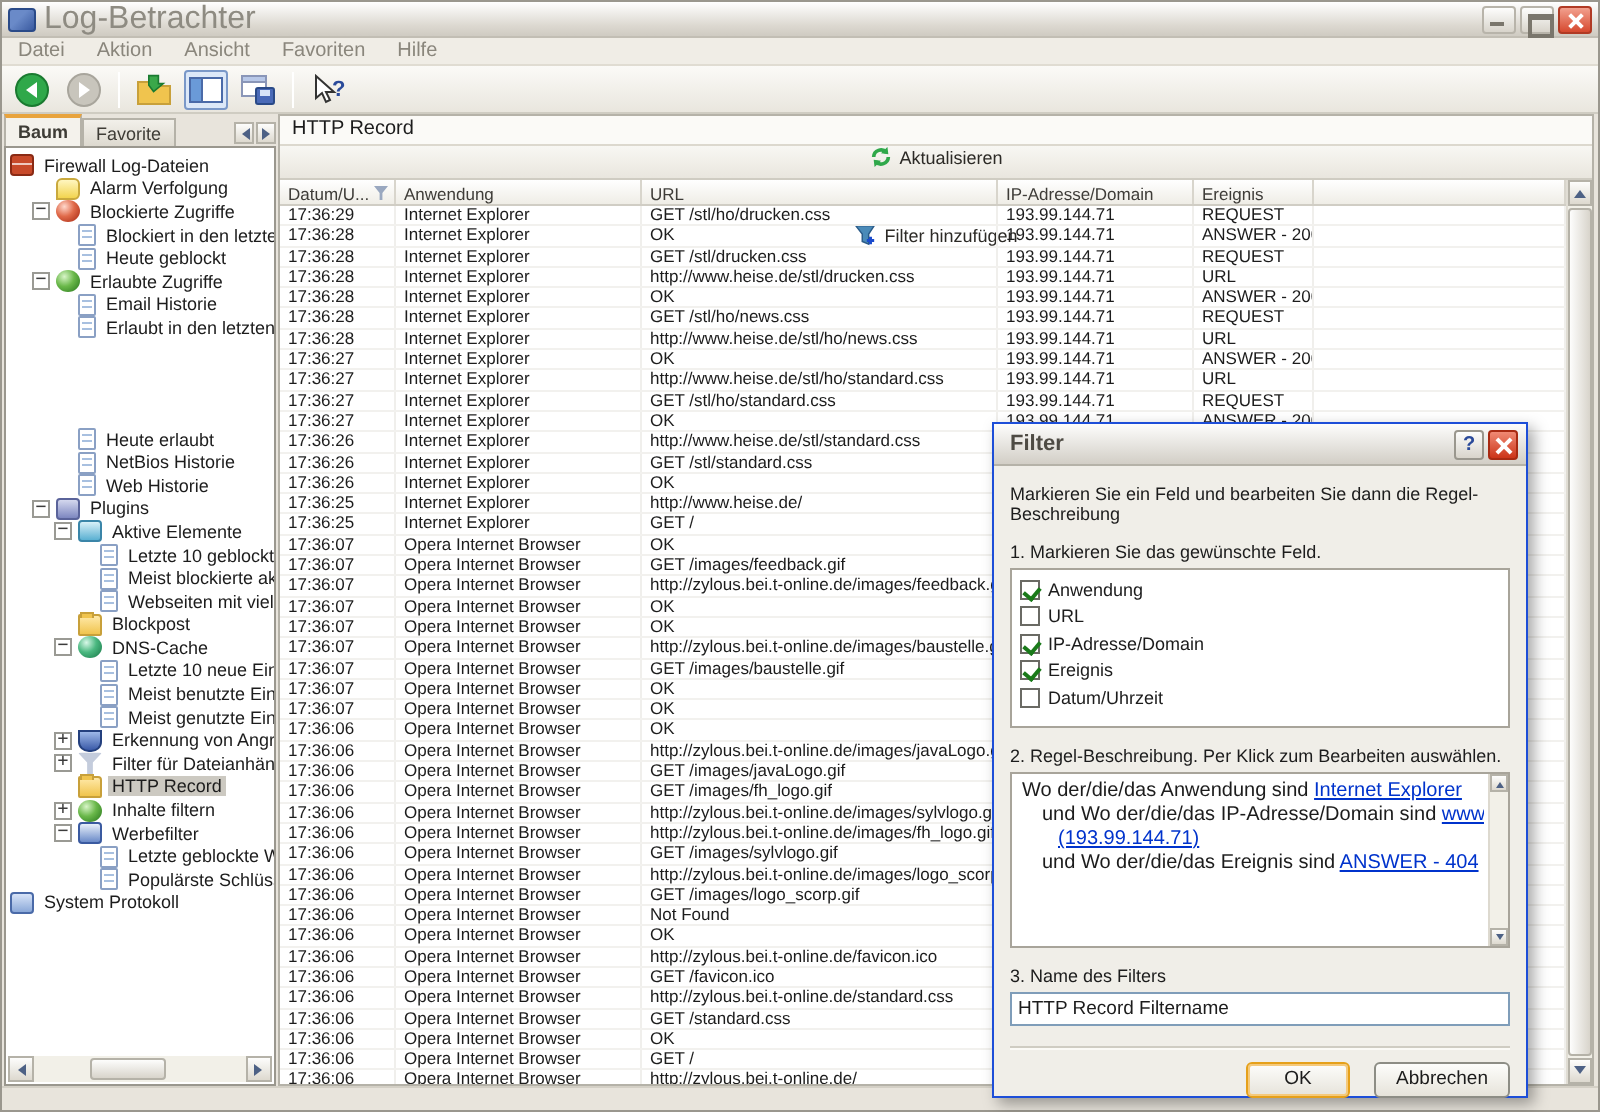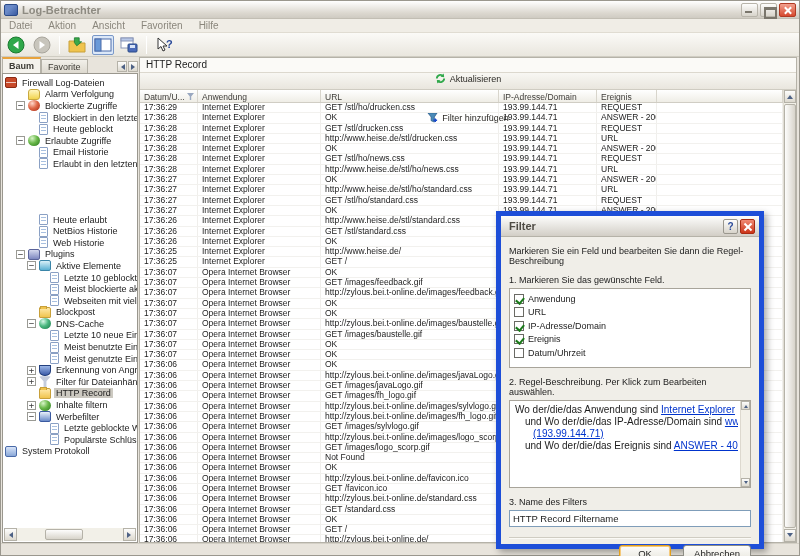--- a/index.html
+++ b/index.html
@@ -6,21 +6,21 @@
   html,body { width:800px; height:556px; overflow:hidden; }
   body { font-family:"Liberation Sans", sans-serif; background:#e8e4dc; }
   .screen { position:relative; width:800px; height:556px; background:#e8e4dc; border:1px solid #9a978e; }
 
   
   .titlebar { position:absolute; left:0; top:0; right:0; height:18px;
     background:linear-gradient(#ffffff,#dcd8d0 70%,#cfcbc2); border-bottom:1px solid #c2beb4;
     display:flex; align-items:center; padding:0 3px; }
   .app-ico { width:14px; height:12px; margin-right:4px;
     background:linear-gradient(135deg,#6a8ac8 40%,#3a5aa0); border:1px solid #2a4a88; border-radius:2px; }
-  .title-text { font-size:11px; font-weight:bold; color:#8e8b82; flex:1; }
+  .title-text { font-size:16px; font-weight:normal; color:#8e8b82; flex:1; }
   .winbtns { display:flex; gap:2px; }
   .wbtn { width:17px; height:14px; border:1px solid #b8b4aa; border-radius:2px;
     background:linear-gradient(#fdfdfc,#d8d4cb); position:relative; }
   .wbtn.close { background:linear-gradient(#f2a08e,#d6492f); border-color:#b03a24; }
   .wbtn.min::after { content:""; position:absolute; left:3px; bottom:3px; width:7px; height:2px; background:#7a766c; }
   .wbtn.max::after { content:""; position:absolute; left:3px; top:3px; width:9px; height:7px; border:2px solid #7a766c; border-top-width:3px; }
   .wbtn.close::before,.wbtn.close::after { content:""; position:absolute; left:7px; top:2px; width:2px; height:9px; background:#fff; }
   .wbtn.close::before { transform:rotate(45deg);} .wbtn.close::after { transform:rotate(-45deg);}
 
   .menubar { position:absolute; left:0; top:18px; right:0; height:14px; background:#f0ede6;
@@ -90,21 +90,21 @@
   .vs-btn { position:absolute; left:0; width:12px; height:13px; border:1px solid #b5b2a8; background:linear-gradient(#fdfdfc,#ddd9cf); display:flex; align-items:center; justify-content:center; }
   .vs-btn.up { top:0; } .vs-btn.down { bottom:0; }
   .tri-u { width:0;height:0;border:3px solid transparent;border-bottom:4px solid #4d6185;margin-top:-2px; }
   .tri-d { width:0;height:0;border:3px solid transparent;border-top:4px solid #4d6185;margin-bottom:-2px; }
   .vs-thumb { position:absolute; left:0; top:14px; bottom:14px; width:12px; border:1px solid #b5b2a8; border-radius:2px; background:linear-gradient(90deg,#fdfdfc,#d8d4cb); }
 
   .statusbar { position:absolute; left:0; right:0; bottom:0; height:12px; background:#e8e4dc; border-top:1px solid #d4d0c6; }
 
   
   .dialog { position:absolute; left:495px; top:210px; width:268px; height:338px; background:#f0eee8;
-    border:5px solid #1d4ed8; box-shadow:3px 3px 7px rgba(0,0,0,.35); z-index:10; }
+    border:1px solid #1d4ed8; box-shadow:3px 3px 7px rgba(0,0,0,.35); z-index:10; }
   .dlg-titlebar { height:21px; background:linear-gradient(#fdfdfc,#d2cec6); border-bottom:1px solid #b5b2a8;
     display:flex; align-items:center; padding:0 4px 0 8px; }
   .dlg-title { font-size:11px; font-weight:bold; color:#4e4b44; flex:1; }
   .dlg-btn { width:15px; height:15px; border:1px solid #9a978e; border-radius:2px; margin-left:2px;
     background:linear-gradient(#fdfdfc,#d8d4cb); display:flex; align-items:center; justify-content:center;
     font-size:10px; font-weight:bold; color:#2a4a9a; }
   .dlg-btn.close { background:linear-gradient(#f08a74,#cc3418); border-color:#a82a12; position:relative; }
   .dlg-btn.close::before,.dlg-btn.close::after { content:""; position:absolute; left:6px; top:2px; width:2px; height:10px; background:#fff; }
   .dlg-btn.close::before { transform:rotate(45deg);} .dlg-btn.close::after { transform:rotate(-45deg);}
   .dlg-body { padding:7px 8px 0; }

